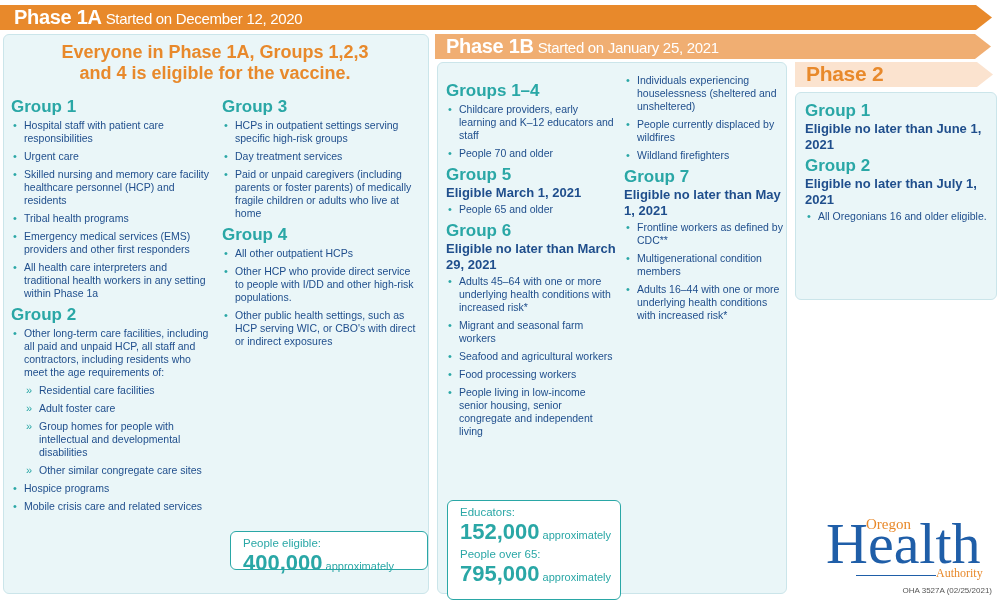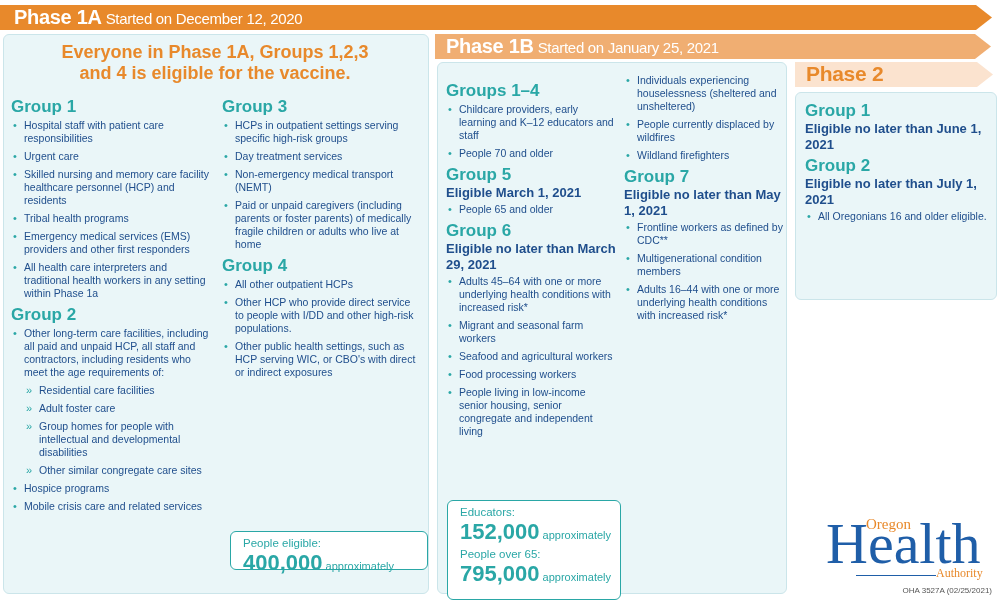--- a/index.html
+++ b/index.html
@@ -90,21 +90,20 @@
     <li>Hospice programs</li>
     <li>Mobile crisis care and related services</li>
   </ul>
 </div>
 
 <div class="col" style="left:222px; top:94px; width:200px;">
   <div class="grp">Group 3</div>
   <ul>
     <li>HCPs in outpatient settings serving specific high-risk groups</li>
     <li>Day treatment services</li>
-    <li>Non-emergency medical transport (NEMT)</li>
     <li>Paid or unpaid caregivers (including parents or foster parents) of medically fragile children or adults who live at home</li>
   </ul>
   <div class="grp">Group 4</div>
   <ul>
     <li>All other outpatient HCPs</li>
     <li>Other HCP who provide direct service to people with I/DD and other high-risk populations.</li>
     <li>Other public health settings, such as HCP serving WIC, or CBO's with direct or indirect exposures</li>
   </ul>
 </div>
 

